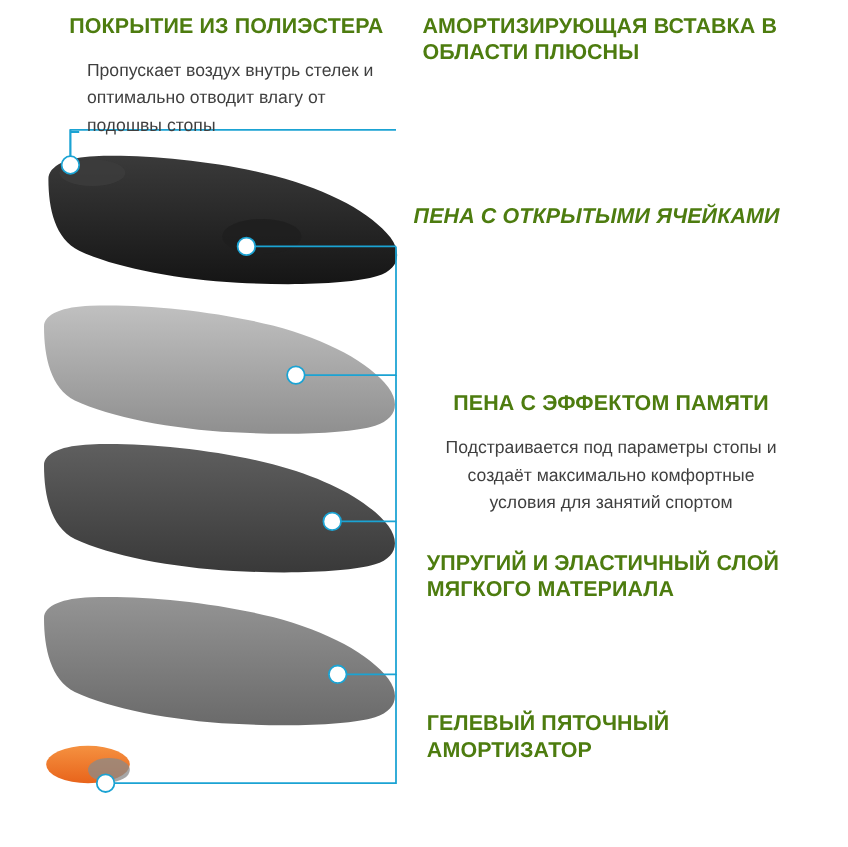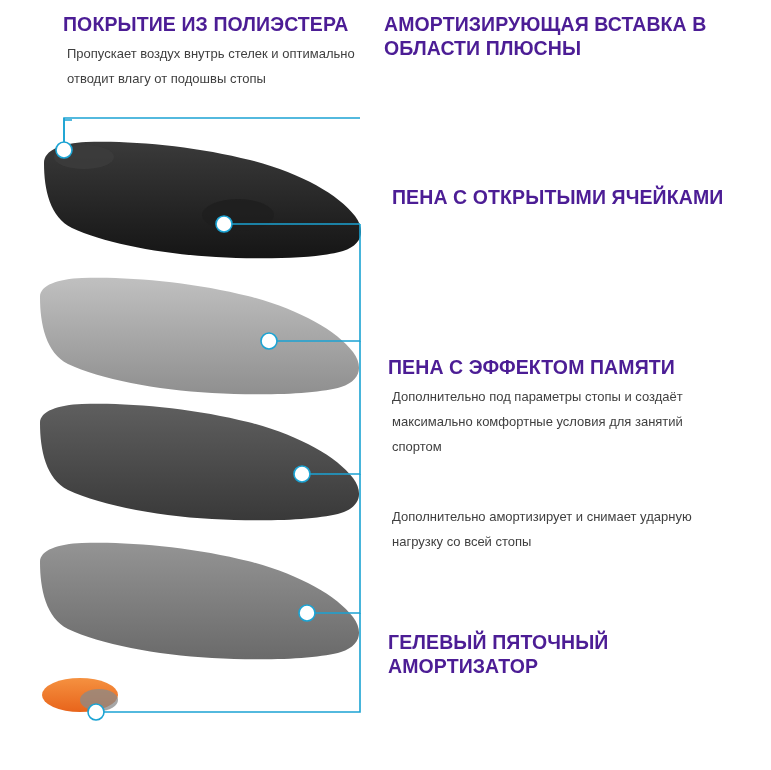--- a/index.html
+++ b/index.html
@@ -23,41 +23,41 @@
     left: 0;
     top: 0;
     width: 771px;
     height: 770px;
     pointer-events: none;
   }
   .callout {
     position: absolute;
   }
   .callout .title {
-    color: #4c1d95;
+    color: #4d7c0f;
     font-weight: bold;
     font-size: 19.5px;
     line-height: 24px;
     letter-spacing: 0.1px;
     margin: 0 0 5px 0;
     text-transform: uppercase;
   }
   .callout .body {
     color: #3f3f3f;
-    font-size: 13px;
+    font-size: 16px;
     line-height: 25px;
-    margin: 4px;
+    margin: 16px;
   }
   
   #c1 { left: 63px;  top: 12px;  width: 300px; }
   #c2 { left: 384px; top: 12px;  width: 330px; }
-  #c3 { left: 392px; top: 185px; width: 335px; }
-  #c4 { left: 388px; top: 355px; width: 335px; }
+  #c3 { left: 376px; top: 185px; width: 335px; font-style: italic; }
+  #c4 { left: 388px; top: 355px; width: 335px; text-align: center; }
   #c5 { left: 388px; top: 500px; width: 345px; }
-  #c6 { left: 388px; top: 630px; width: 365px; }
+  #c6 { left: 388px; top: 646px; width: 365px; }
 </style>
 </head>
 <body>
 
 <div id="stage">
 
   <svg class="layer" viewBox="0 0 771 770">
     <defs>
       <linearGradient id="gBlack" x1="0" y1="0" x2="0" y2="1">
         <stop offset="0%" stop-color="#3a3a3a"></stop>
@@ -162,24 +162,24 @@
   <div class="callout" id="c2">
     <div class="title">АМОРТИЗИРУЮЩАЯ ВСТАВКА В ОБЛАСТИ ПЛЮСНЫ</div>
   </div>
 
   <div class="callout" id="c3">
     <div class="title">ПЕНА С ОТКРЫТЫМИ ЯЧЕЙКАМИ</div>
   </div>
 
   <div class="callout" id="c4">
     <div class="title">ПЕНА С ЭФФЕКТОМ ПАМЯТИ</div>
-    <div class="body">Дополнительно под параметры стопы и создаёт максимально комфортные условия для занятий спортом</div>
+    <div class="body">Подстраивается под параметры стопы и создаёт максимально комфортные условия для занятий спортом</div>
   </div>
 
   <div class="callout" id="c5">
-    <div class="body">Дополнительно амортизирует и снимает ударную нагрузку со всей стопы</div>
+    <div class="title">УПРУГИЙ И ЭЛАСТИЧНЫЙ СЛОЙ МЯГКОГО МАТЕРИАЛА</div>
   </div>
 
   <div class="callout" id="c6">
     <div class="title">ГЕЛЕВЫЙ ПЯТОЧНЫЙ АМОРТИЗАТОР</div>
   </div>
 
 </div>
 
 </body></html>

